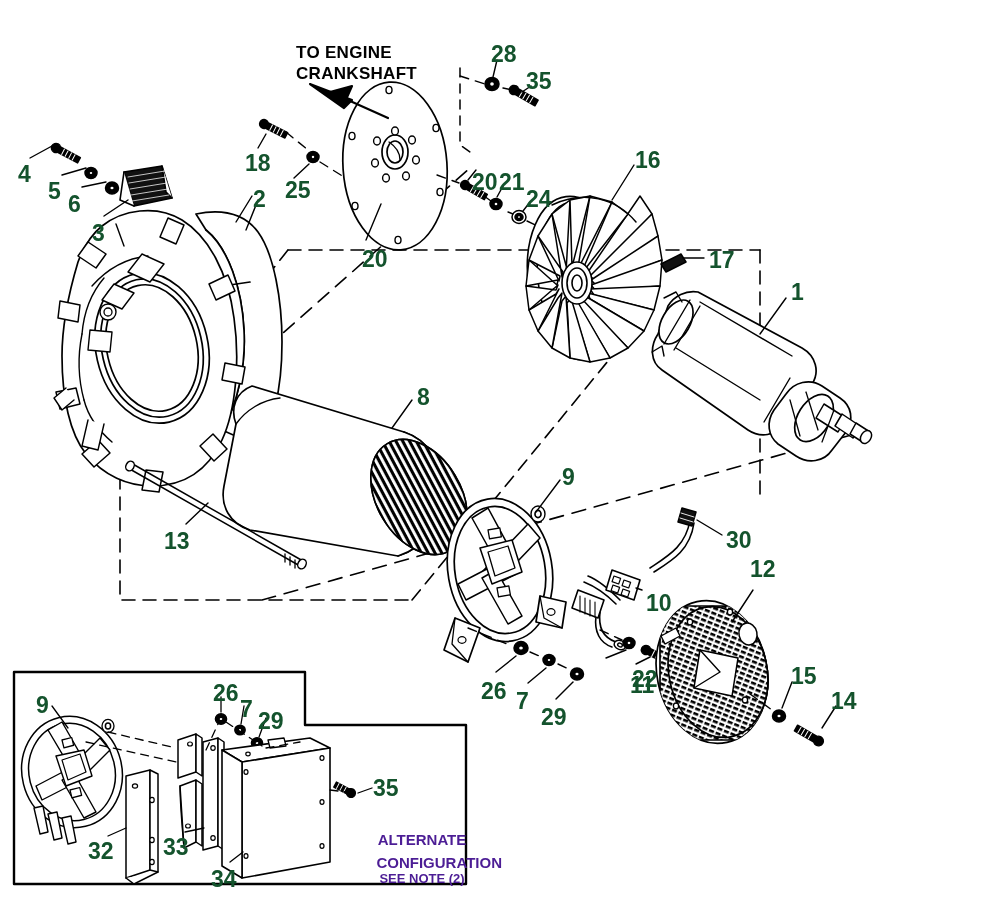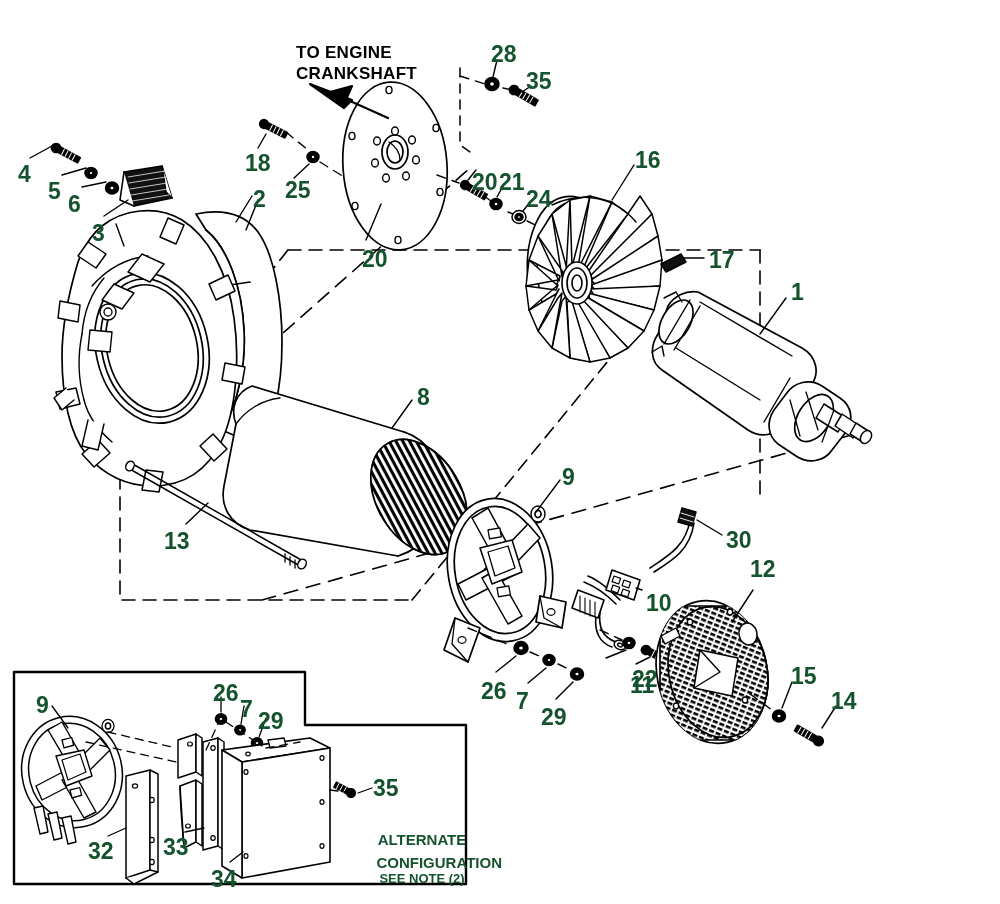--- a/index.html
+++ b/index.html
@@ -7,21 +7,21 @@
   body{width:1000px;height:904px;overflow:hidden;
        font-family:"Liberation Sans","DejaVu Sans",sans-serif;}
   #stage{position:relative;width:1000px;height:904px;background:#fff;}
   #stage svg{position:absolute;left:0;top:0;}
   .callout{position:absolute;font-weight:bold;color:#14532d;
            font-family:"Liberation Sans","DejaVu Sans",sans-serif;
            font-size:23px;line-height:1;white-space:nowrap;}
   .heading{position:absolute;font-weight:bold;color:#000;
            font-family:"Liberation Sans","DejaVu Sans",sans-serif;
            font-size:17px;line-height:1.25;white-space:pre;letter-spacing:.3px;}
-  .insetcap{position:absolute;font-weight:bold;color:#14532d;
+  .insetcap{position:absolute;font-weight:bold;color:#4c1d95;
             font-family:"Liberation Sans","DejaVu Sans",sans-serif;
             text-align:center;line-height:1.25;white-space:nowrap;}
   .cap1{font-size:15px;}
   .cap2{font-size:13px;}
 </style>
 </head>
 <body>
 
 <div id="stage">
 

